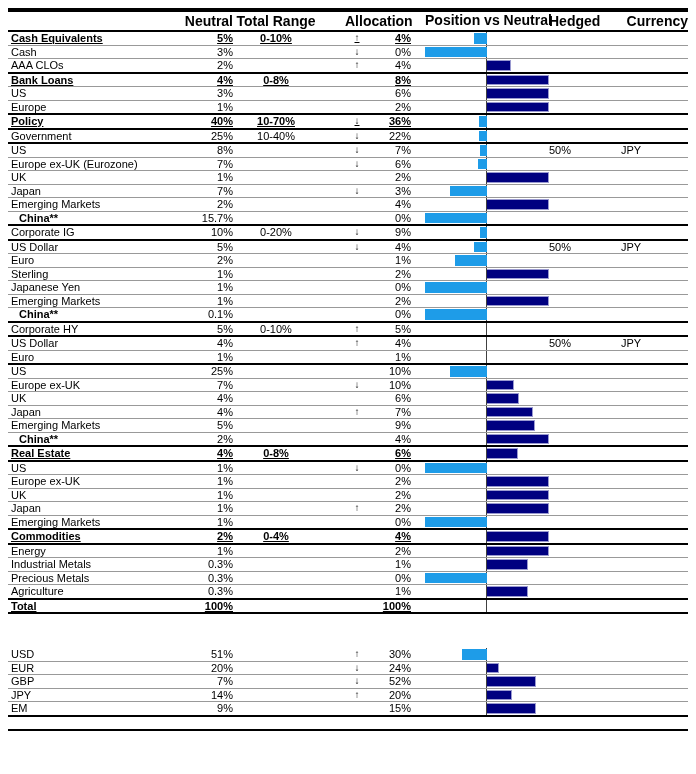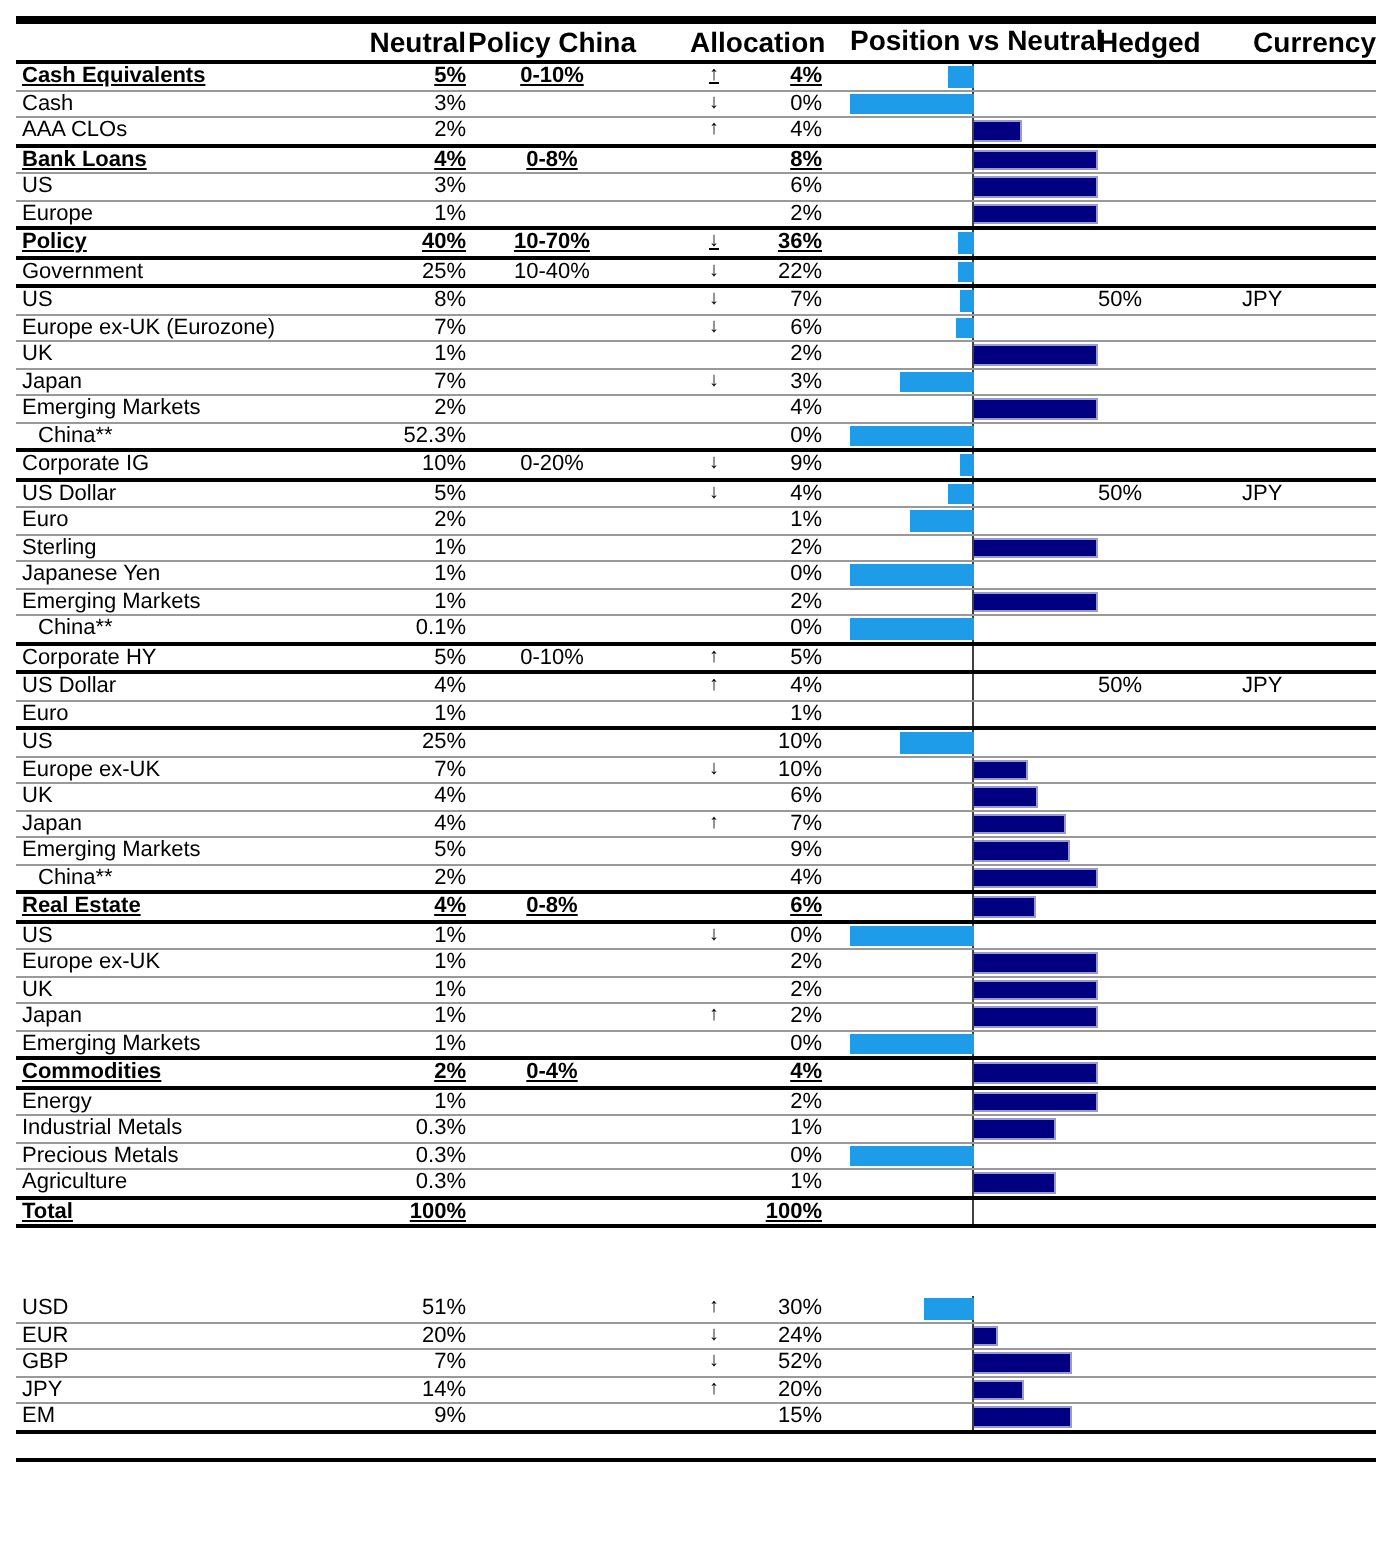--- a/index.html
+++ b/index.html
@@ -10,21 +10,21 @@
   }
   .figure{position:absolute;left:8px;top:8px;width:680px;}
   .topbar{height:4px;background:#000;}
   .fig-title{
     font-size:13px;font-weight:bold;padding:4px 0 4px 2px;
     border-bottom:1px solid #666;
   }
   
   .row,.hdr{display:flex;align-items:center;}
   .c-label{flex:1;padding-left:3px;white-space:nowrap;overflow:hidden;}
-  .c-label.ind{padding-left:11px;}
+  .c-label.ind{padding-left:11px;font-weight:bold;}
   .c-neutral{width:70px;text-align:right;}
   .c-range{width:86px;text-align:center;}
   .c-sp1{width:26px;}
   .c-arrow{width:24px;text-align:center;font-size:10px;}
   .c-alloc{width:42px;text-align:right;}
   .c-sp2{width:14px;}
   .c-chart{width:124px;position:relative;align-self:stretch;}
   .c-hedged{width:64px;text-align:left;}
   .c-currency{width:75px;text-align:left;padding-left:8px;box-sizing:border-box;white-space:nowrap;}
   .hdr{
@@ -57,21 +57,21 @@
 
 <div class="figure">
 
   <div class="topbar"></div>
 
 
   <div class="table">
     <div class="hdr">
       <div class="c-label"></div>
       <div class="c-neutral">Neutral</div>
-      <div class="c-range">Policy China</div>
+      <div class="c-range">Total Range</div>
       <div class="c-sp1"></div>
       <div class="c-alloc">Allocation</div>
       <div class="c-sp2"></div>
       <div class="c-chart">Position vs Neutral</div>
       <div class="c-hedged">Hedged</div>
       <div class="c-currency">Currency</div>
     </div>
     <div>
         <div class="row bold nt">
           <div class="c-label">Cash Equivalents</div>
@@ -263,21 +263,21 @@
           <div class="c-sp2"></div>
           <div class="c-chart">
             <div class="axis"></div>
             <div class="bar pos" style="width: 62px;"></div>
           </div>
           <div class="c-hedged"></div>
           <div class="c-currency"></div>
         </div>
         <div class="row">
           <div class="c-label ind">China**</div>
-          <div class="c-neutral">52.3%</div>
+          <div class="c-neutral">15.7%</div>
           <div class="c-range"></div>
           <div class="c-sp1"></div>
           <div class="c-arrow"></div>
           <div class="c-alloc">0%</div>
           <div class="c-sp2"></div>
           <div class="c-chart">
             <div class="axis"></div>
             <div class="bar neg" style="width: 62px;"></div>
           </div>
           <div class="c-hedged"></div>

